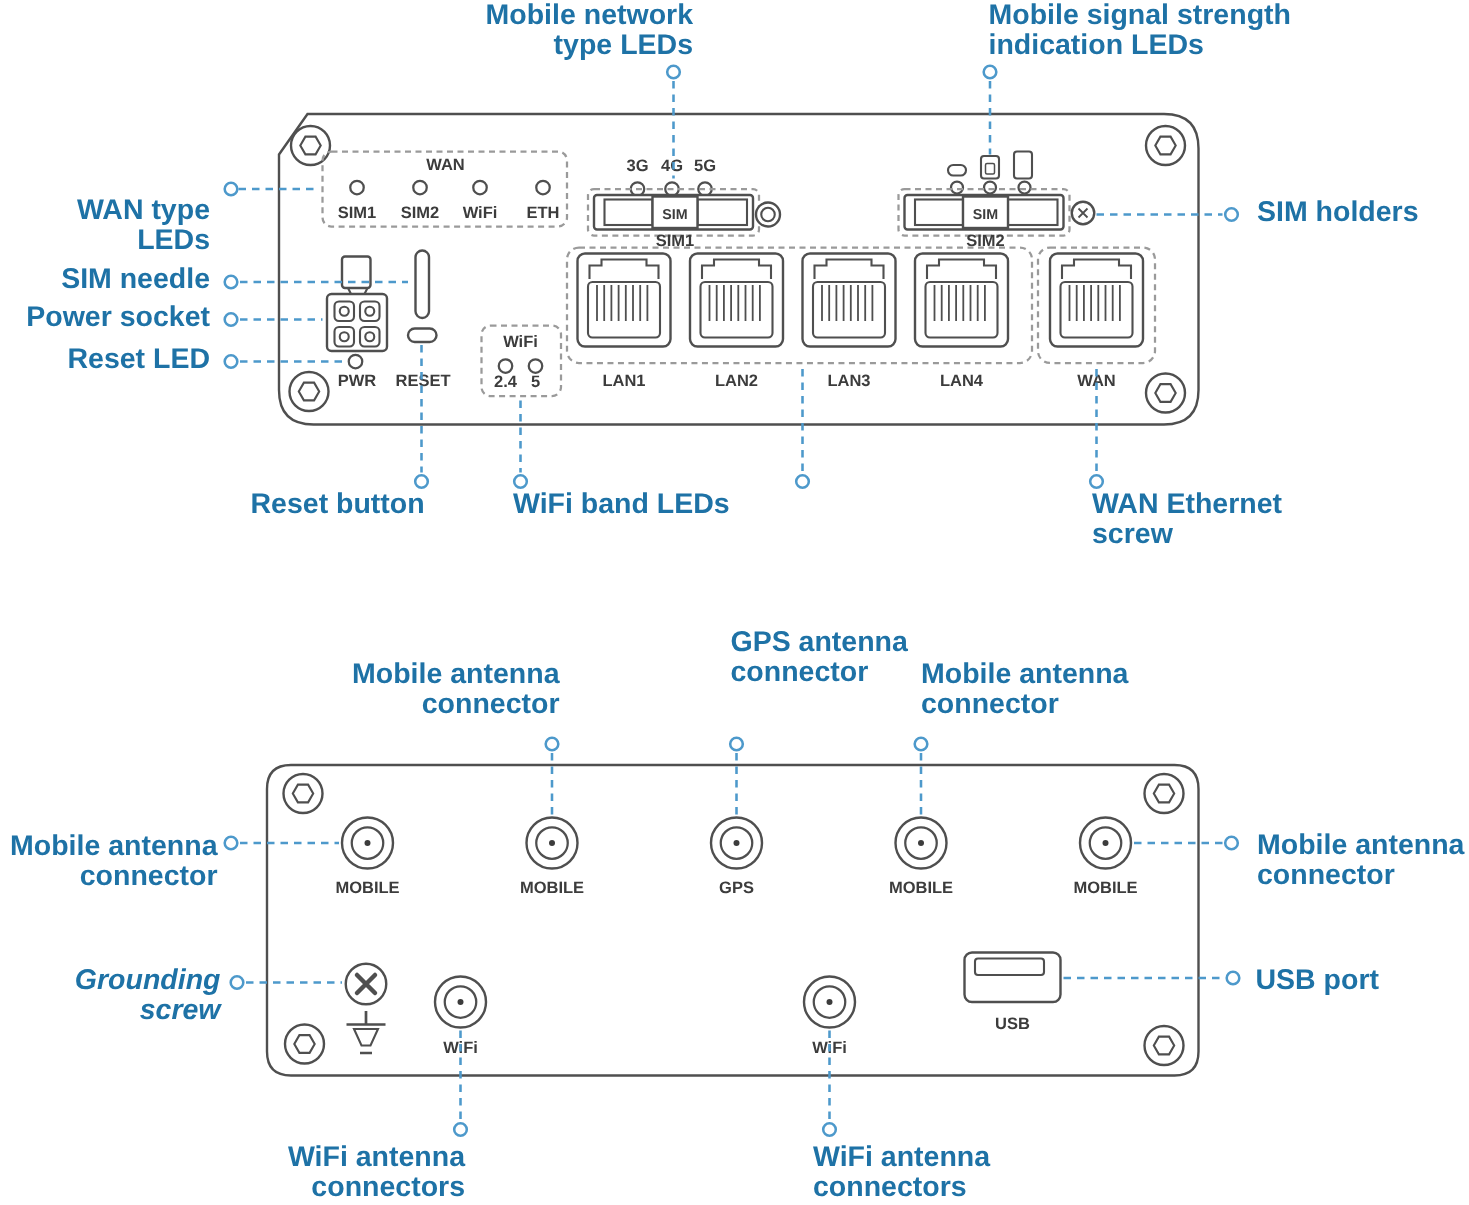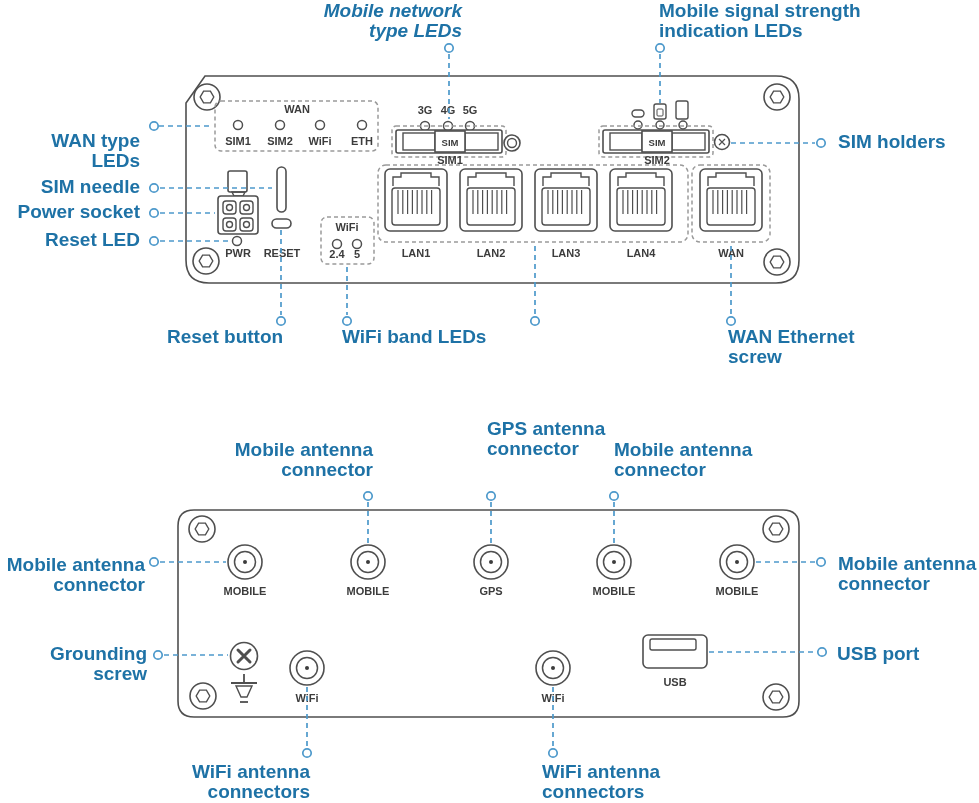--- a/index.html
+++ b/index.html
@@ -277,21 +277,21 @@
           <line class="dash" x1="307" y1="687" x2="307" y2="747"></line>
           <circle class="anchor" cx="307" cy="753" r="4.2"></circle>
         </g>
     <g>
           <line class="dash" x1="553" y1="687" x2="553" y2="747"></line>
           <circle class="anchor" cx="553" cy="753" r="4.2"></circle>
         </g>
   </g>
 </svg>
 
-<div class="callout r" style="right:517px;top:1px;font-style:italic;">Mobile network
+<div class="callout r" style="right:517px;top:1px;">Mobile network
 type LEDs</div>
 <div class="callout" style="left:659px;top:1px;">Mobile signal strength
 indication LEDs</div>
 <div class="callout r" style="right:839px;top:115px;margin-top:16px;">WAN type LEDs</div>
 <div class="callout" style="left:838px;top:132px;">SIM holders</div>
 <div class="callout r" style="right:839px;top:177px;">SIM needle</div>
 <div class="callout r" style="right:839px;top:202px;">Power socket</div>
 <div class="callout r" style="right:839px;top:230px;">Reset LED</div>
 <div class="callout" style="left:167px;top:327px;">Reset button</div>
 <div class="callout" style="left:342px;top:327px;">WiFi band LEDs</div>
@@ -301,21 +301,21 @@
 <div class="callout r" style="right:606px;top:440px;">Mobile antenna
 connector</div>
 <div class="callout" style="left:487px;top:419px;">GPS antenna
 connector</div>
 <div class="callout" style="left:614px;top:440px;">Mobile antenna
 connector</div>
 <div class="callout r" style="right:834px;top:555px;">Mobile antenna
 connector</div>
 <div class="callout" style="left:838px;top:554px;">Mobile antenna
 connector</div>
-<div class="callout r" style="right:832px;top:644px;">Grounding
+<div class="callout r" style="right:832px;top:644px;font-style:italic;">Grounding
 screw</div>
 <div class="callout" style="left:837px;top:644px;">USB port</div>
 <div class="callout r" style="right:669px;top:762px;">WiFi antenna
 connectors</div>
 <div class="callout" style="left:542px;top:762px;">WiFi antenna
 connectors</div>
 
 </div>
 
 </body></html>

